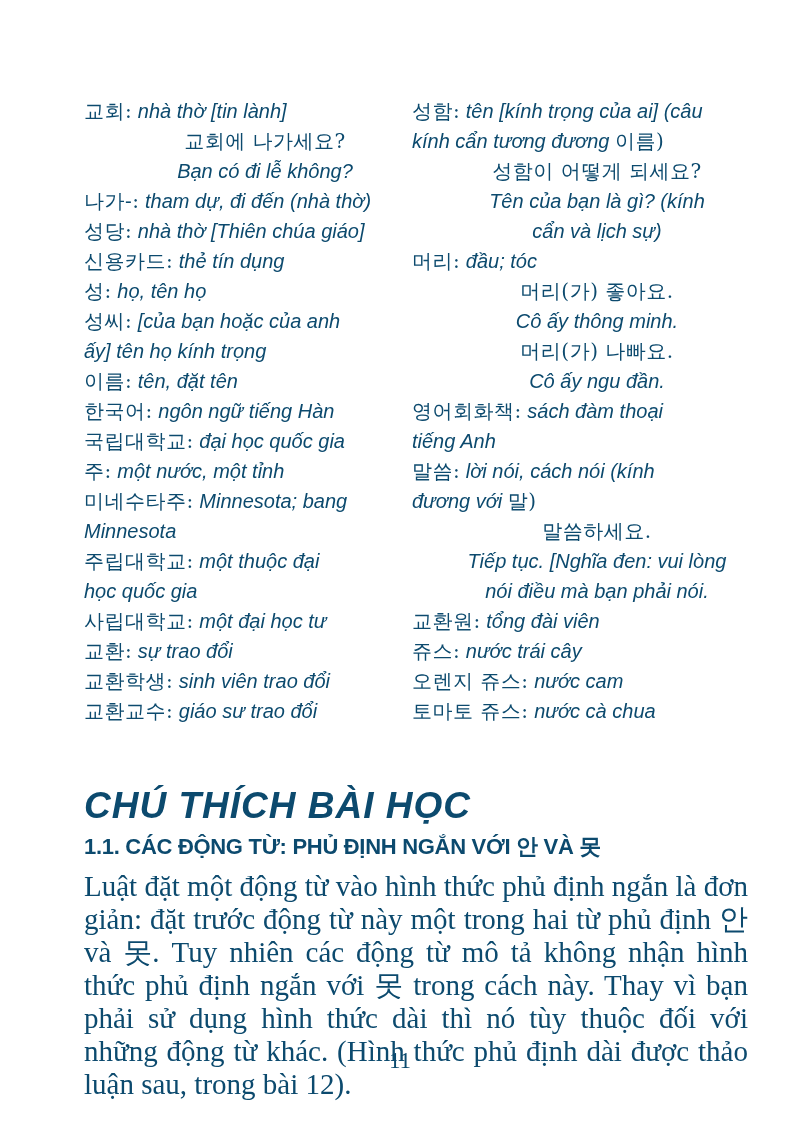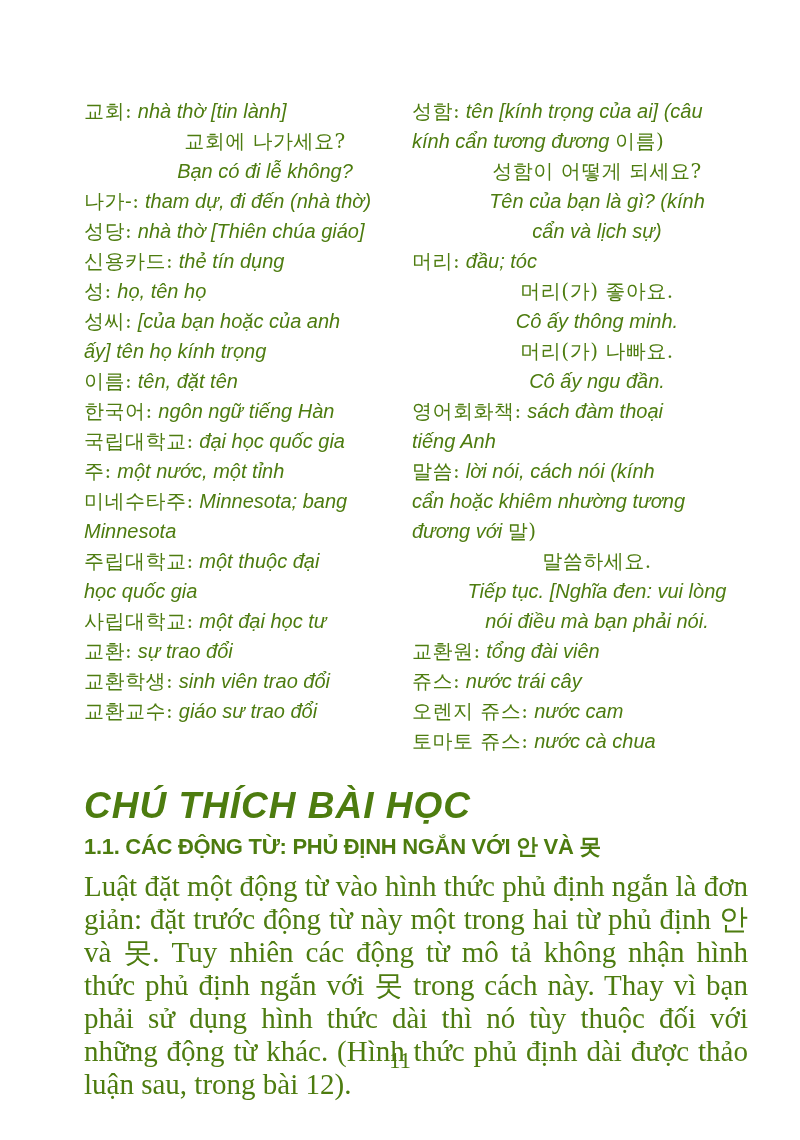--- a/index.html
+++ b/index.html
@@ -5,21 +5,21 @@
   html, body {
     margin: 0;
     padding: 0;
     background: #ffffff;
   }
   .page {
     position: relative;
     width: 800px;
     height: 1140px;
     background: #ffffff;
-    color: #4d7c0f;
+    color: #0c4a6e;
     overflow: hidden;
   }
   
   .vocab-col {
     position: absolute;
     top: 96px;
   }
   .vocab-col.left  { left: 84px;  width: 336px; }
   .vocab-col.right { left: 412px; width: 344px; }
   .vline {
@@ -116,21 +116,20 @@
       <div class="vline indent"><span class="vi">Tên của bạn là gì? (kính</span></div>
       <div class="vline indent"><span class="vi">cẩn và lịch sự)</span></div>
       <div class="vline"><span class="ko">머리:</span><span class="vi"> đầu; tóc</span></div>
       <div class="vline indent"><span class="ko">머리(가) 좋아요.</span></div>
       <div class="vline indent"><span class="vi">Cô ấy thông minh.</span></div>
       <div class="vline indent"><span class="ko">머리(가) 나빠요.</span></div>
       <div class="vline indent"><span class="vi">Cô ấy ngu đần.</span></div>
       <div class="vline"><span class="ko">영어회화책:</span><span class="vi"> sách đàm thoại</span></div>
       <div class="vline"><span class="vi">tiếng Anh</span></div>
       <div class="vline"><span class="ko">말씀:</span><span class="vi"> lời nói, cách nói (kính</span></div>
-      <div class="vline"><span class="vi">cẩn hoặc khiêm nhường tương</span></div>
       <div class="vline"><span class="vi">đương với </span><span class="ko">말)</span></div>
       <div class="vline indent"><span class="ko">말씀하세요.</span></div>
       <div class="vline indent"><span class="vi">Tiếp tục. [Nghĩa đen: vui lòng</span></div>
       <div class="vline indent"><span class="vi">nói điều mà bạn phải nói.</span></div>
       <div class="vline"><span class="ko">교환원:</span><span class="vi"> tổng đài viên</span></div>
       <div class="vline"><span class="ko">쥬스:</span><span class="vi"> nước trái cây</span></div>
       <div class="vline"><span class="ko">오렌지 쥬스:</span><span class="vi"> nước cam</span></div>
       <div class="vline"><span class="ko">토마토 쥬스:</span><span class="vi"> nước cà chua</span></div>
     </div>
 

